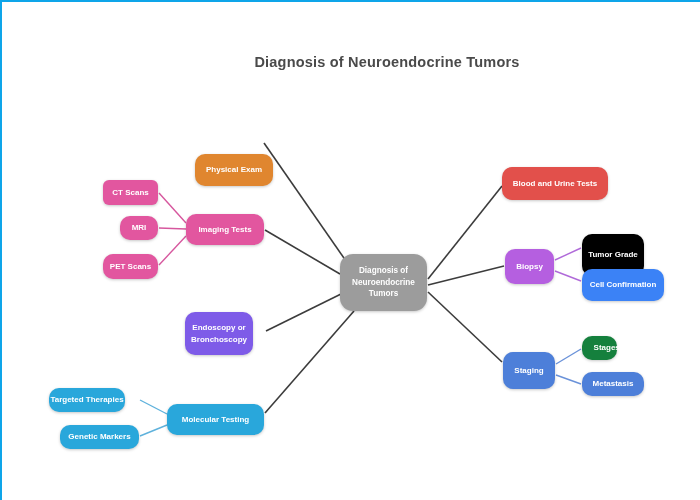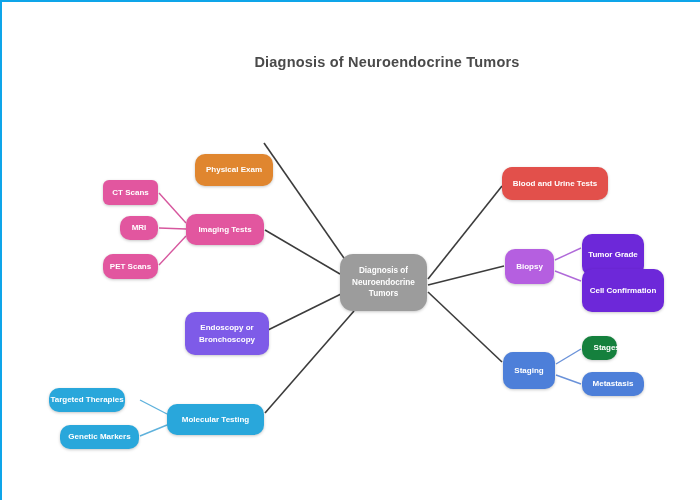--- a/index.html
+++ b/index.html
@@ -59,35 +59,35 @@
   <div class="node" style="left: 193px; top: 111px; width: 78px; height: 32px; background: rgb(224, 134, 47); margin-top: 41px;">Physical Exam</div>
 
   <div class="node" style="left: 101px; top: 178px; width: 55px; height: 25px; background: rgb(226, 86, 159); border-radius: 6px;">CT Scans</div>
 
   <div class="node" style="left: 118px; top: 214px; width: 38px; height: 24px; background: rgb(226, 86, 159);">MRI</div>
 
   <div class="node" style="left: 101px; top: 252px; width: 55px; height: 25px; background: rgb(226, 86, 159);">PET Scans</div>
 
   <div class="node" style="left: 184px; top: 212px; width: 78px; height: 31px; background: rgb(226, 86, 159);">Imaging Tests</div>
 
-  <div class="node wrap" style="left: 183px; top: 310px; width: 84px; height: 43px; background: rgb(126, 91, 232);">Endoscopy or Bronchoscopy</div>
+  <div class="node wrap" style="left: 183px; top: 310px; width: 68px; height: 43px; background: rgb(126, 91, 232);">Endoscopy or Bronchoscopy</div>
 
   <div class="node" style="left: 47px; top: 386px; width: 76px; height: 24px; background: rgb(41, 167, 219);">Targeted Therapies</div>
 
   <div class="node" style="left: 58px; top: 423px; width: 79px; height: 24px; background: rgb(41, 167, 219);">Genetic Markers</div>
 
   <div class="node" style="left: 165px; top: 402px; width: 97px; height: 31px; background: rgb(41, 167, 219); text-align: center;">Molecular Testing</div>
 
   <div class="node" style="left: 500px; top: 165px; width: 106px; height: 33px; background: rgb(226, 80, 75);">Blood and Urine Tests</div>
 
   <div class="node" style="left: 503px; top: 247px; width: 49px; height: 35px; background: rgb(181, 95, 224);">Biopsy</div>
 
-  <div class="node" style="left: 580px; top: 232px; width: 62px; height: 42px; background: #6d28d9;">Tumor Grade</div>
+  <div class="node" style="left: 580px; top: 232px; width: 62px; height: 42px; background: #000000;">Tumor Grade</div>
 
-  <div class="node" style="left: 580px; top: 267px; width: 82px; height: 43px; background: #6d28d9;">Cell Confirmation</div>
+  <div class="node" style="left: 580px; top: 267px; width: 82px; height: 32px; background: #3b82f6;">Cell Confirmation</div>
 
   <div class="node" style="left: 501px; top: 350px; width: 52px; height: 37px; background: rgb(77, 127, 217);">Staging</div>
 
   <div class="node" style="left: 580px; top: 334px; width: 33px; height: 24px; background: #15803d; padding-left: 32px;">Stages I-IV</div>
 
   <div class="node" style="left: 580px; top: 370px; width: 62px; height: 24px; background: rgb(77, 127, 217);">Metastasis</div>
 
 </div>
 
 </body></html>

